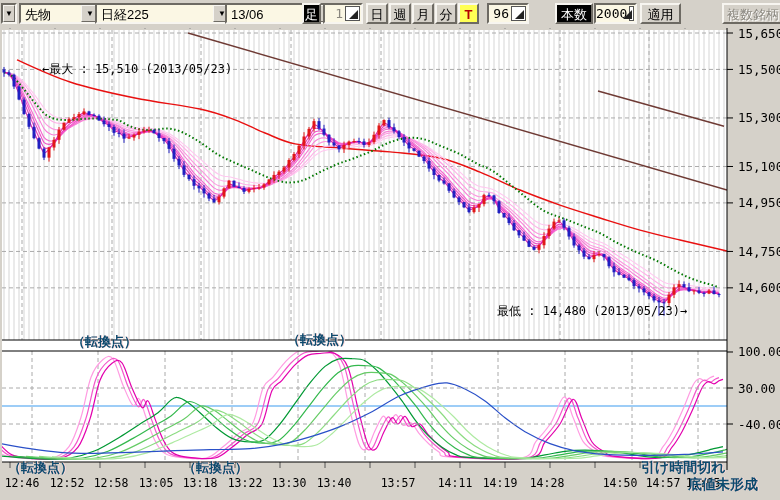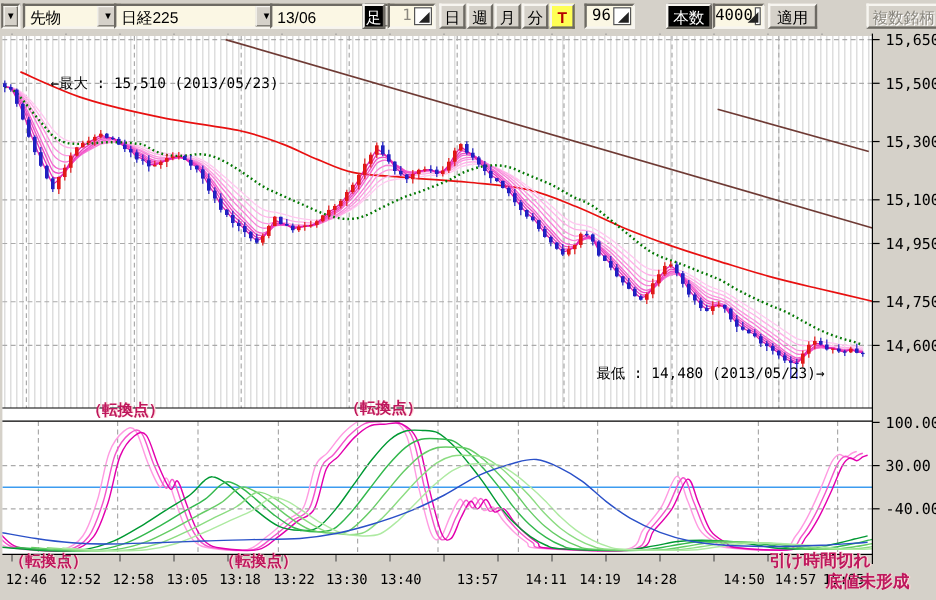--- a/index.html
+++ b/index.html
@@ -19,21 +19,21 @@
   .btn-black{background:#000;color:#fff;border:2px solid;border-color:#f7f5f0 #6d6a63 #6d6a63 #f7f5f0;}
   .btn-yellow{background:#ffff55;color:#b40000;font-weight:bold;}
   .btn-disabled{color:#8a877f;text-shadow:1px 1px 0 #fff;}
   .spin{display:flex;align-items:center;}
   .spin .num{flex:1;text-align:right;padding-right:2px;font-family:"DejaVu Sans Mono",monospace;font-size:13px;}
   .spin .num.gray{color:#8a877f;}
   .spin-box{width:13px;height:13px;background:#fff;border:1px solid #555;margin-right:1px;position:relative;}
   .spin-tri{position:absolute;right:1px;bottom:1px;width:0;height:0;
             border-left:9px solid transparent;border-bottom:9px solid #222;}
   
-  .ann{position:absolute;color:#be185d;font-weight:bold;font-size:13px;letter-spacing:0px;
+  .ann{position:absolute;color:#0c4a6e;font-weight:bold;font-size:13px;letter-spacing:0px;
        text-shadow:1px 0 0 #ffd9d9;white-space:nowrap;pointer-events:none;}
   .lbl{position:absolute;color:#000;font-size:12px;font-family:"DejaVu Sans Mono",monospace;
        white-space:nowrap;pointer-events:none;}
   #max-label{left:2px;top:61px;padding-left:40px;}
   #min-label{left:497px;top:303px;}
   #note-close{left:641px;top:459px;font-size:14px;}
   #note-bottom{left:688px;top:476px;font-size:14px;}
 </style>
 </head>
 <body>
@@ -501,21 +501,21 @@
   <div class="tb btn raised btn-yellow" style="left:458px;width:21px;">T</div>
   <div class="tb btn btn-black" style="left:487px;width:23px;">T</div>
   <div class="tb sunken spin" style="left:487px;width:42px;">
     <span class="num">96</span>
     <span class="spin-box">
         <span class="spin-tri"></span>
       </span>
   </div>
   <div class="tb btn btn-black" style="left:555px;width:38px;">本数</div>
   <div class="tb sunken spin" style="left:594px;width:43px;">
-    <span class="num">4000</span>
+    <span class="num">2000</span>
     <span class="spin-box">
         <span class="spin-tri"></span>
       </span>
   </div>
   <div class="tb btn raised" style="left:640px;width:41px;">適用</div>
   <div class="tb btn raised btn-disabled" style="left:722px;width:62px;">複数銘柄</div>
 </div>
 
 <div class="lbl" id="max-label">←最大 : 15,510 (2013/05/23)</div>
 <div class="lbl" id="min-label">最低 : 14,480 (2013/05/23)→</div>

